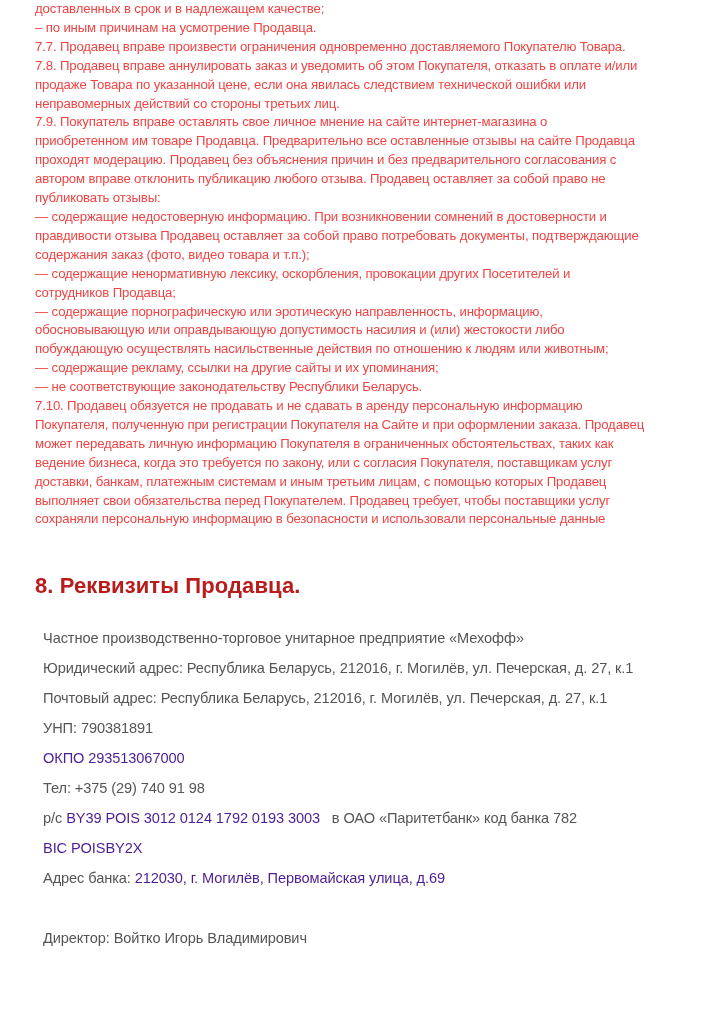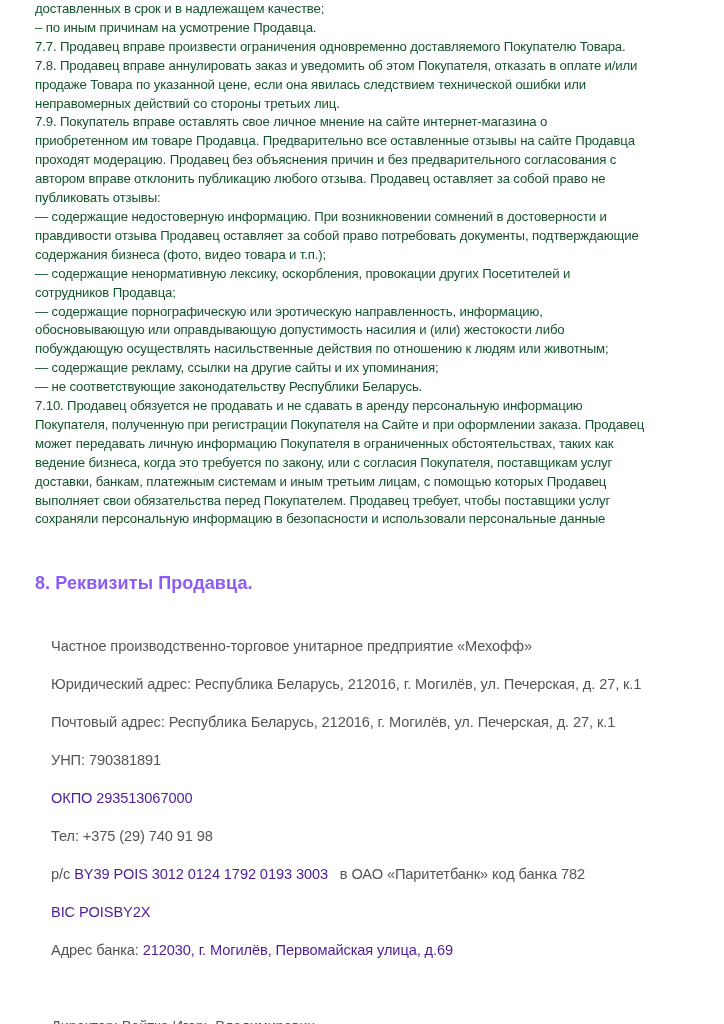--- a/index.html
+++ b/index.html
@@ -1,52 +1,52 @@
 <!DOCTYPE html>
 <html><head>
   <meta charset="utf-8">
   <style>
     html, body { margin: 0; padding: 0; background: #ffffff; }
     body {
       width: 724px; height: 1024px; overflow: hidden; position: relative;
       font-family: "Liberation Sans", "DejaVu Sans", sans-serif;
     }
     .content { position: absolute; left: 35px; top: 0; width: 660px; }
-    .terms { font-size: 13.2px; line-height: 18.9px; color: #14532d; letter-spacing: -0.15px; }
+    .terms { font-size: 13.2px; line-height: 18.9px; color: #ef4444; letter-spacing: -0.15px; }
     .terms p { margin: 0; }
     .section-title {
       position: absolute; left: 35px; top: 573px; margin: 0;
-      font-size: 18px; font-weight: bold; color: #8b5cf6; letter-spacing: 0.1px;
+      font-size: 22px; font-weight: bold; color: #b91c1c; letter-spacing: 0.1px;
     }
     .requisites {
       position: absolute; left: 35px; top: 619px; width: 670px;
       font-size: 14.6px; line-height: 22px; color: #555555; letter-spacing: -0.1px;
     }
-    .requisites p { margin: 16px; white-space: pre; }
+    .requisites p { margin: 8px; white-space: pre; }
     .requisites .dark { color: #4c1d95; }
     .requisites .gap { height: 22px; }
   </style>
 </head>
 <body>
 
 <div class="content terms">
   <p>доставленных в срок и в надлежащем качестве;</p>
   <p>– по иным причинам на усмотрение Продавца.</p>
   <p>7.7. Продавец вправе произвести ограничения одновременно доставляемого Покупателю Товара.</p>
   <p>7.8. Продавец вправе аннулировать заказ и уведомить об этом Покупателя, отказать в оплате и/или</p>
   <p>продаже Товара по указанной цене, если она явилась следствием технической ошибки или</p>
   <p>неправомерных действий со стороны третьих лиц.</p>
   <p>7.9. Покупатель вправе оставлять свое личное мнение на сайте интернет-магазина о</p>
   <p>приобретенном им товаре Продавца. Предварительно все оставленные отзывы на сайте Продавца</p>
   <p>проходят модерацию. Продавец без объяснения причин и без предварительного согласования с</p>
   <p>автором вправе отклонить публикацию любого отзыва. Продавец оставляет за собой право не</p>
   <p>публиковать отзывы:</p>
   <p>— содержащие недостоверную информацию. При возникновении сомнений в достоверности и</p>
   <p>правдивости отзыва Продавец оставляет за собой право потребовать документы, подтверждающие</p>
-  <p>содержания бизнеса (фото, видео товара и т.п.);</p>
+  <p>содержания заказ (фото, видео товара и т.п.);</p>
   <p>— содержащие ненормативную лексику, оскорбления, провокации других Посетителей и</p>
   <p>сотрудников Продавца;</p>
   <p>— содержащие порнографическую или эротическую направленность, информацию,</p>
   <p>обосновывающую или оправдывающую допустимость насилия и (или) жестокости либо</p>
   <p>побуждающую осуществлять насильственные действия по отношению к людям или животным;</p>
   <p>— содержащие рекламу, ссылки на другие сайты и их упоминания;</p>
   <p>— не соответствующие законодательству Республики Беларусь.</p>
   <p>7.10. Продавец обязуется не продавать и не сдавать в аренду персональную информацию</p>
   <p>Покупателя, полученную при регистрации Покупателя на Сайте и при оформлении заказа. Продавец</p>
   <p>может передавать личную информацию Покупателя в ограниченных обстоятельствах, таких как</p>

